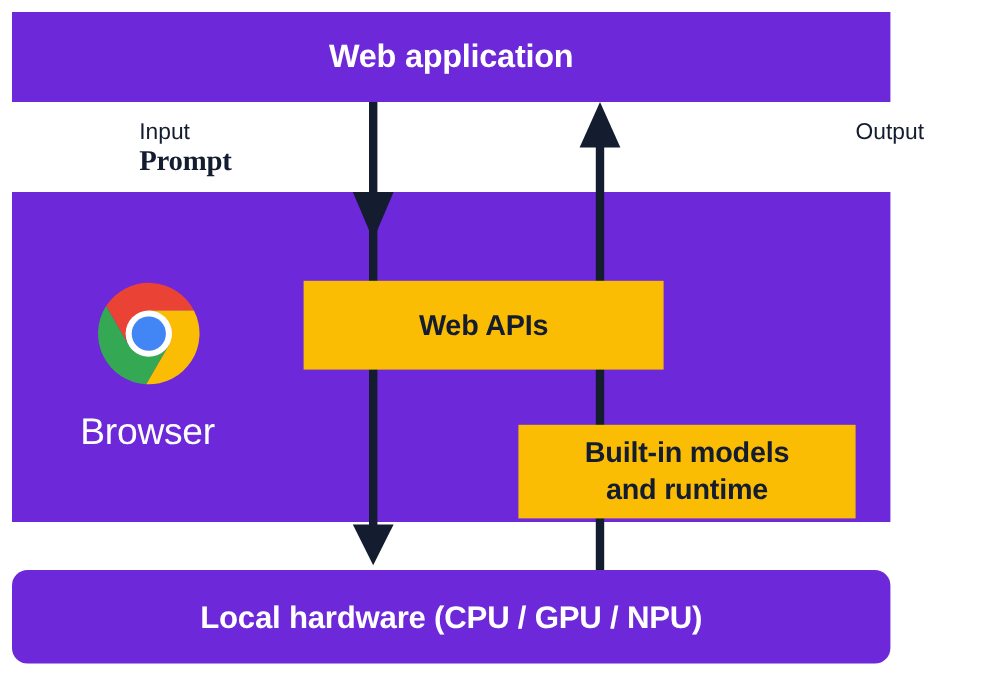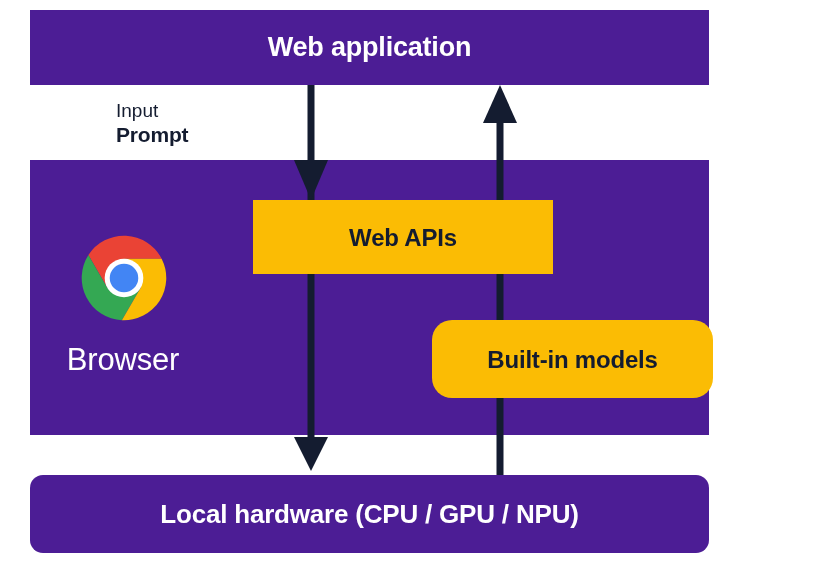--- a/index.html
+++ b/index.html
@@ -7,23 +7,22 @@
     position: relative;
     width: 820px;
     height: 566px;
     background: #ffffff;
     font-family: "Liberation Sans", sans-serif;
     overflow: hidden;
   }
   .bar, .section {
     position: absolute;
     left: 10px;
-    width: 679px;
-    background: #4c1d95;
-    margin-left: 20px;
+    width: 732px;
+    background: #6d28d9;
   }
   .top-bar    { top: 10px;  height: 75px; z-index: 1; }
   .browser-section { top: 160px; height: 275px; z-index: 1; }
   .bottom-bar { top: 475px; height: 78px; z-index: 1; border-radius: 13px; }
 
   .bar { display: flex; align-items: center; justify-content: center; }
   .bar-label {
     color: #ffffff;
     font-weight: 700;
     font-size: 26px;
@@ -34,42 +33,43 @@
   .io {
     position: absolute;
     top: 99px;
     z-index: 2;
     color: #141c30;
     line-height: 24px;
   }
   .io-input  { left: 116px; text-align: left; }
   .io-output { right: 50px; text-align: right; }
   .io-title { font-size: 19px; font-weight: 400; }
-  .io-value { font-size: 21px; font-weight: 700; letter-spacing: -0.2px; }
+  .io-value { font-size: 24px; font-weight: 700; letter-spacing: -0.2px; font-family: Liberation Serif, serif; }
 
   .arrows {
     position: absolute;
     left: 0; top: 0;
     width: 820px; height: 566px;
     z-index: 5;
     pointer-events: none;
   }
 
   .yellow-box {
     position: absolute;
     background: #fbbc04;
     z-index: 10;
     display: flex;
     flex-direction: column;
     align-items: center;
     justify-content: center;
     text-align: left;
+    margin-top: 34px;
   }
   .web-apis-box { left: 253px; top: 200px; width: 300px; height: 74px; }
-  .builtin-box  { left: 432px; top: 320px; width: 281px; height: 78px; border-radius: 20px; }
+  .builtin-box  { left: 432px; top: 320px; width: 281px; height: 78px; }
   .box-label {
     color: #141c30;
     font-weight: 700;
     font-size: 24px;
     line-height: 31px;
     letter-spacing: -0.2px;
   }
 
   .chrome-logo {
     position: absolute;
@@ -97,20 +97,21 @@
   <div class="bar top-bar">
     <div class="bar-label">Web application</div>
   </div>
 
   <div class="io io-input">
     <div class="io-title">Input</div>
     <div class="io-value">Prompt</div>
   </div>
 
   <div class="io io-output">
+    <div class="io-title">Output</div>
   </div>
 
   <div class="section browser-section"></div>
 
   <svg class="arrows" viewBox="0 0 820 566" xmlns="http://www.w3.org/2000/svg">
     <g>
       <line x1="311" y1="85" x2="311" y2="448" stroke="#141c30" stroke-width="7"></line>
       <polygon points="294,160 328,160 311,200" fill="#141c30"></polygon>
       <polygon points="294,437 328,437 311,471" fill="#141c30"></polygon>
     </g>
@@ -119,20 +120,21 @@
       <polygon points="483,123 517,123 500,85" fill="#141c30"></polygon>
     </g>
   </svg>
 
   <div class="yellow-box web-apis-box">
     <div class="box-label">Web APIs</div>
   </div>
 
   <div class="yellow-box builtin-box">
     <div class="box-label">Built-in models</div>
+    <div class="box-label">and runtime</div>
   </div>
 
   <svg class="chrome-logo" viewBox="0 0 100 100" xmlns="http://www.w3.org/2000/svg">
     <path fill="#ea4335" d="M11.3,25.1 A46,46 0 0 1 90.9,29 L50,29 L31.8,60.5 Z"></path>
     <path fill="#34a853" d="M11.3,25.1 L31.8,60.5 L68.2,60.5 L47.7,95.9 A46,46 0 0 1 11.3,25.1 Z"></path>
     <path fill="#fbbc04" d="M90.9,29 A46,46 0 0 1 47.7,95.9 L68.2,60.5 L50,29 Z"></path>
     <circle cx="50" cy="50" r="21" fill="#ffffff"></circle>
     <circle cx="50" cy="50" r="15.5" fill="#4285f4"></circle>
   </svg>
   <div class="browser-label">Browser</div>

